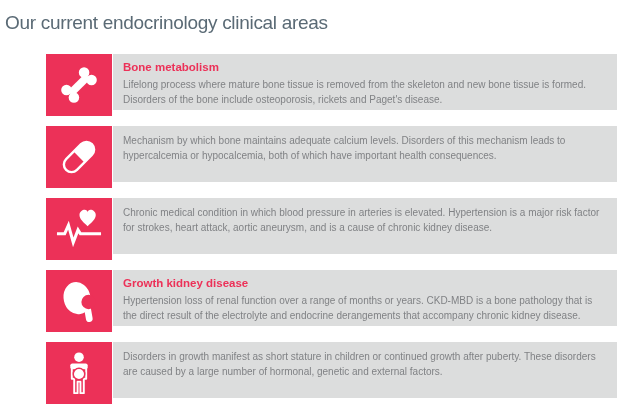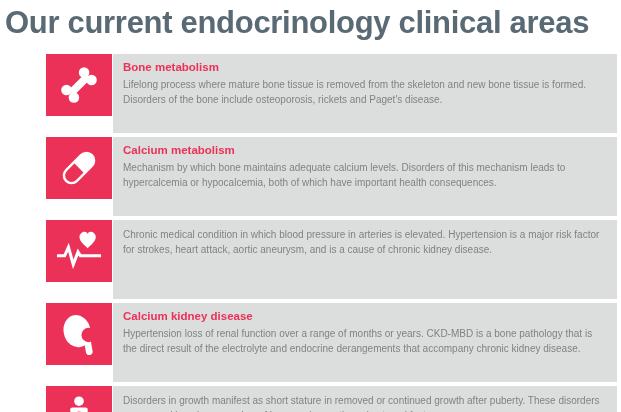--- a/index.html
+++ b/index.html
@@ -11,33 +11,33 @@
   *{box-sizing:border-box;}
   html,body{margin:0;padding:0;}
   body{
     width:621px;height:412px;
     background:#ffffff;
     font-family:"Liberation Sans", sans-serif;
     overflow:hidden;
   }
   .page-title{
     margin:8px 0 0 5px;
-    font-size:31px;
-    font-weight:700;
+    font-size:19px;
+    font-weight:400;
     letter-spacing:-0.3px;
     color:var(--title-color);
     line-height:30px;
   }
   .rows{
     margin:16px 4px 0 4px;
   }
   .clinical-row{
     display:flex;
-    height:79px;
-    margin-bottom:4px;
+    height:56px;
+    margin-bottom:16px;
     padding-left:42px;
   }
   .icon-box{
     flex:0 0 66px;
     height:62px;
     background:var(--accent);
     display:flex;
     align-items:center;
     justify-content:center;
     margin-right:1px;
@@ -93,21 +93,20 @@
   <div class="clinical-row">
     <div class="icon-box">
       <svg width="46" height="46" viewBox="0 0 48 48" aria-hidden="true">
         <g transform="rotate(45 24 24)">
           <path class="white-stroke" stroke-width="2.5" d="M16 13 A8 8 0 0 1 32 13 L32 35 A8 8 0 0 1 16 35 Z"></path>
           <path class="white-fill" d="M16 13 A8 8 0 0 1 32 13 L32 24 L16 24 Z"></path>
         </g>
       </svg>
     </div>
     <div class="row-body">
-      <p class="row-heading">Calcium metabolism</p>
       <p class="row-desc">Mechanism by which bone maintains adequate calcium levels. Disorders of this mechanism leads to hypercalcemia or hypocalcemia, both of which have important health consequences.</p>
     </div>
   </div>
 
   <div class="clinical-row">
     <div class="icon-box">
       <svg width="46" height="46" viewBox="0 0 48 48" aria-hidden="true">
         <path class="white-fill" d="M33 21 C29 17.5 24.5 14 24.5 9.5 C24.5 6 27.5 4 30 4 C31.5 4 33 5 33 6.5 C33 5 34.5 4 36 4 C38.5 4 41.5 6 41.5 9.5 C41.5 14 37 17.5 33 21 Z"></path>
         <polyline class="white-stroke" stroke-width="3.2" points="1,29 9,29 13,20 18,38 23,25 25.5,29 47,29"></polyline>
       </svg>
@@ -119,32 +118,32 @@
 
   <div class="clinical-row">
     <div class="icon-box">
       <svg width="46" height="46" viewBox="0 0 48 48" aria-hidden="true">
         <ellipse class="white-fill" cx="22" cy="21" rx="14" ry="17" transform="rotate(-12 22 21)"></ellipse>
         <rect class="white-fill" x="30" y="25" width="7" height="21" rx="3.5" transform="rotate(-10 33.5 35.5)"></rect>
         <circle class="accent-fill" cx="34" cy="25" r="7.5"></circle>
       </svg>
     </div>
     <div class="row-body">
-      <p class="row-heading">Calcium kidney disease</p>
+      <p class="row-heading">Growth kidney disease</p>
       <p class="row-desc">Hypertension loss of renal function over a range of months or years. CKD-MBD is a bone pathology that is the direct result of the electrolyte and endocrine derangements that accompany chronic kidney disease.</p>
     </div>
   </div>
 
   <div class="clinical-row">
     <div class="icon-box">
       <svg width="46" height="48" viewBox="0 0 48 48" aria-hidden="true">
         <circle class="white-fill" cx="24" cy="7.5" r="5"></circle>
         <rect class="white-fill" x="15" y="14" width="18" height="6" rx="2"></rect>
         <path class="white-stroke" stroke-width="2" stroke-linejoin="round" d="M16.5 15.5 L16.5 30 L19 30 L19 45 L22.5 45 L22.5 33 L25.5 33 L25.5 45 L29 45 L29 30 L31.5 30 L31.5 15.5"></path>
         <circle class="white-fill accent-stroke" stroke-width="1.5" cx="24" cy="25" r="6"></circle>
       </svg>
     </div>
     <div class="row-body">
-      <p class="row-desc">Disorders in growth manifest as short stature in removed or continued growth after puberty. These disorders are caused by a large number of hormonal, genetic and external factors.</p>
+      <p class="row-desc">Disorders in growth manifest as short stature in children or continued growth after puberty. These disorders are caused by a large number of hormonal, genetic and external factors.</p>
     </div>
   </div>
 
 </div>
 
 </body></html>

